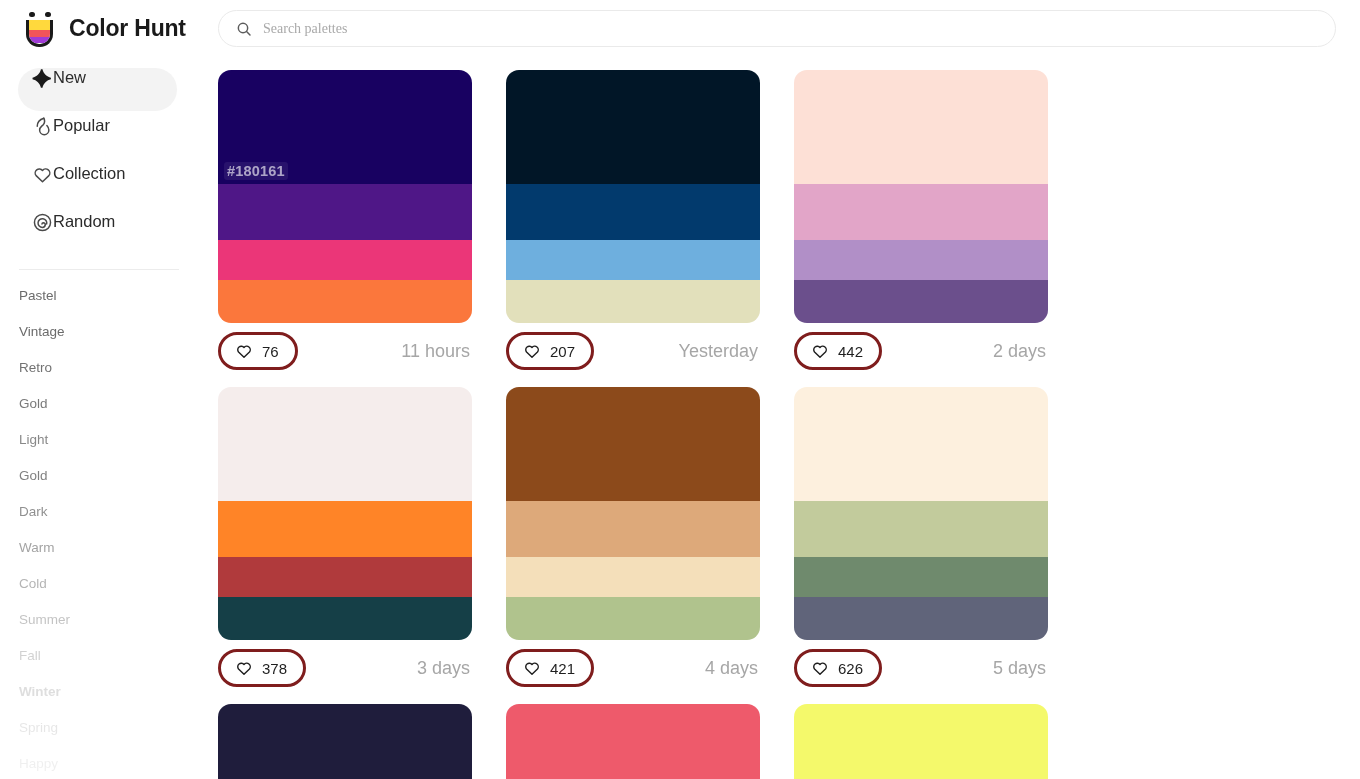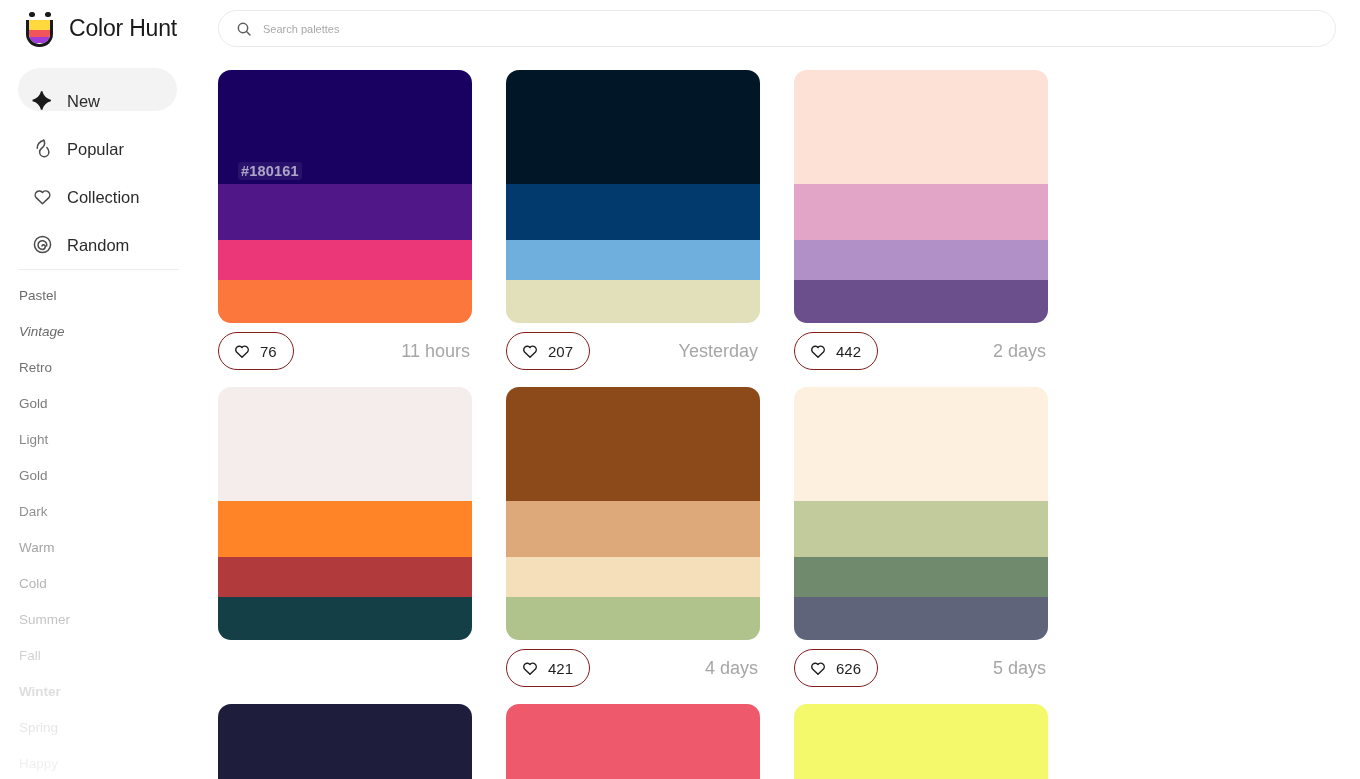--- a/index.html
+++ b/index.html
@@ -55,21 +55,21 @@
   }
   .logo-mouth i {
     display: block;
     width: 100%;
   }
   .logo-band1 { height: 45%; background: #ffd93d; }
   .logo-band2 { height: 28%; background: #f2545b; }
   .logo-band3 { height: 27%; background: #a03bd6; }
   .brand-name {
     font-size: 23px;
-    font-weight: normal;
+    font-weight: bold;
     color: #1a1a1a;
     letter-spacing: -0.2px;
   }
 
   .searchbar {
     position: relative;
     margin-left: 0;
     width: 1118px;
     height: 37px;
     border: 1px solid #eaeaea;
@@ -78,43 +78,42 @@
     display: flex;
     align-items: center;
     padding-left: 17px;
     gap: 11px;
     cursor: text;
   }
   .search-icon { display: block; width: 16px; height: 16px; flex: none; }
   .search-input {
     border: none;
     outline: none;
-    font-family: Liberation Sans, sans-serif;
-    font-size: 11px;
+    font-family: Liberation Serif, serif;
+    font-size: 14px;
     color: #2b2b2b;
     background: transparent;
     width: 90%;
   }
   .search-input::placeholder { color: #a9a9a9; }
 
   
   .sidebar {
     position: absolute;
     top: 57px; left: 0;
     width: 218px;
     height: 722px;
     background: #ffffff;
     padding: 11px 0 0 18px;
     z-index: 15;
     overflow: hidden;
   }
   .nav-item {
     display: flex;
-    align-items: flex-end;
-    gap: 14px;
+    align-items: flex-start;
     width: 159px;
     height: 43px;
     padding-left: 14px;
     border-radius: 22px;
     margin-bottom: 5px;
     cursor: pointer;
   }
   .nav-item.active { background: #f3f3f3; }
   .nav-icon { width: 21px; height: 21px; flex: none; display: block; }
   .nav-label { font-size: 16.5px; color: #2b2b2b; }
@@ -159,21 +158,21 @@
     width: 254px;
     height: 253px;
     border-radius: 13px;
     overflow: hidden;
     position: relative;
     cursor: pointer;
   }
   .band { width: 100%; position: relative; }
   .band .hex {
     position: absolute;
-    left: 20px;
+    left: 6px;
     bottom: 4px;
     font-size: 14.5px;
     font-weight: bold;
     color: rgba(255,255,255,0.62);
     background: rgba(255,255,255,0.07);
     padding: 1px 3px;
     border-radius: 3px;
     letter-spacing: 0.2px;
   }
   .card-meta {
@@ -183,21 +182,21 @@
     display: flex;
     align-items: center;
     justify-content: space-between;
   }
   .like-btn {
     display: flex;
     align-items: center;
     gap: 9px;
     height: 38px;
     padding: 0 16px 0 14px;
-    border: 1px solid #7f1d1d;
+    border: 3px solid #7f1d1d;
     border-radius: 19px;
     background: #ffffff;
     cursor: pointer;
   }
   .heart-icon { width: 18px; height: 18px; display: block; flex: none; }
   .like-count { font-size: 15px; color: #1f1f1f; }
   .date-text { font-size: 18px; color: #a6a6a6; padding-right: 2px; }
 </style>
 </head>
 <body>
@@ -252,21 +251,21 @@
         <svg viewBox="0 0 24 24" class="nav-icon" fill="none" stroke="#4a4a4a" stroke-width="1.7" stroke-linecap="round">
           <circle cx="12" cy="12" r="9.2"></circle>
           <path d="M16.8 13.6a5 5 0 1 0-4.9 4 3.4 3.4 0 0 0 3.3-3.2 2.3 2.3 0 0 0-2.3-2.2 1.6 1.6 0 0 0-1.5 1.5"></path>
         </svg>
         <span class="nav-label">Random</span>
       </div>
     </div>
   <div class="nav-divider"></div>
   <div class="tag-list" id="tag-container">
       <div class="tag-item" style="opacity: 1;">Pastel</div>
-      <div class="tag-item" style="opacity: 1; font-style: italic;">Vintage</div>
+      <div class="tag-item" style="opacity: 1;">Vintage</div>
       <div class="tag-item" style="opacity: 0.95;">Retro</div>
       <div class="tag-item" style="opacity: 0.9;">Gold</div>
       <div class="tag-item" style="opacity: 0.8;">Light</div>
       <div class="tag-item" style="opacity: 0.85;">Gold</div>
       <div class="tag-item" style="opacity: 0.75;">Dark</div>
       <div class="tag-item" style="opacity: 0.62;">Warm</div>
       <div class="tag-item" style="opacity: 0.5;">Cold</div>
       <div class="tag-item" style="opacity: 0.4;">Summer</div>
       <div class="tag-item" style="opacity: 0.3;">Fall</div>
       <div class="tag-item" style="opacity: 0.22; font-weight: bold;">Winter</div>
@@ -330,20 +329,29 @@
           <span class="date-text">2 days</span>
         </div>
       </div>
       <div class="card">
         <div class="swatches">
           <div class="band" style="height:45%;background:#F5EDEC"></div>
           <div class="band" style="height:22%;background:#FF8427"></div>
           <div class="band" style="height:16%;background:#B03A3C"></div>
           <div class="band" style="height:17%;background:#153F47"></div>
         </div>
+        <div class="card-meta">
+          <div class="like-btn">
+            <svg class="heart-icon" viewBox="0 0 24 24" fill="none" stroke="#1f1f1f" stroke-width="1.9" stroke-linejoin="round">
+              <path d="M12 20.3l-7.3-7A4.5 4.5 0 0 1 12 7.4a4.5 4.5 0 0 1 7.3 5.9z"></path>
+            </svg>
+            <span class="like-count">378</span>
+          </div>
+          <span class="date-text">3 days</span>
+        </div>
       </div>
       <div class="card">
         <div class="swatches">
           <div class="band" style="height:45%;background:#8C4A1B"></div>
           <div class="band" style="height:22%;background:#DDA97A"></div>
           <div class="band" style="height:16%;background:#F4DFBA"></div>
           <div class="band" style="height:17%;background:#B0C38D"></div>
         </div>
         <div class="card-meta">
           <div class="like-btn">

